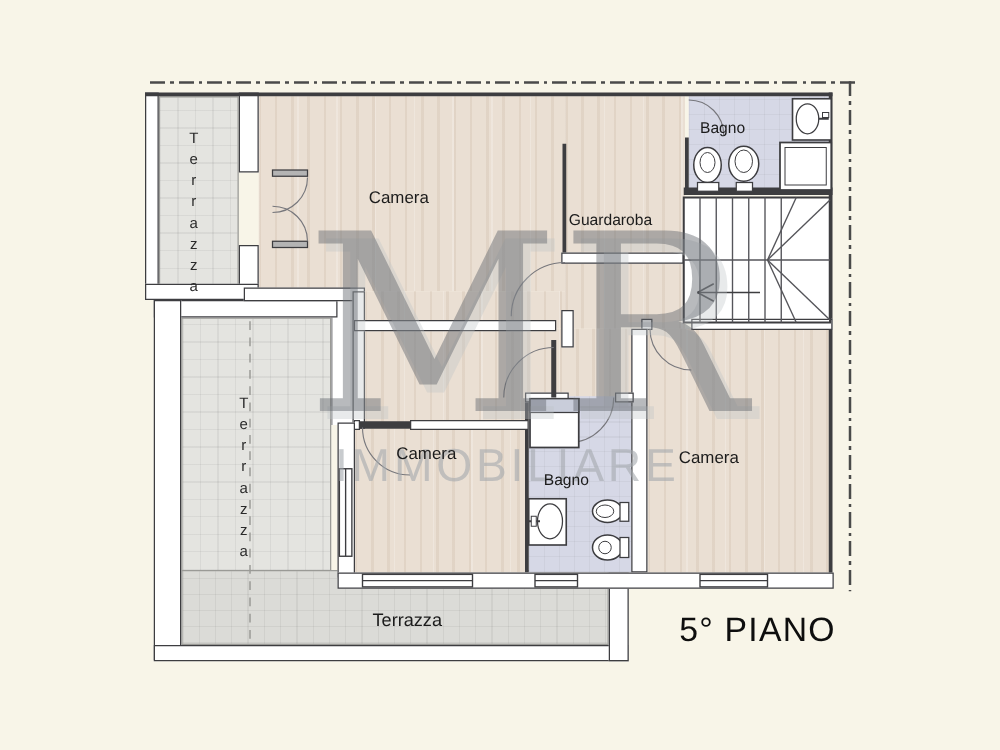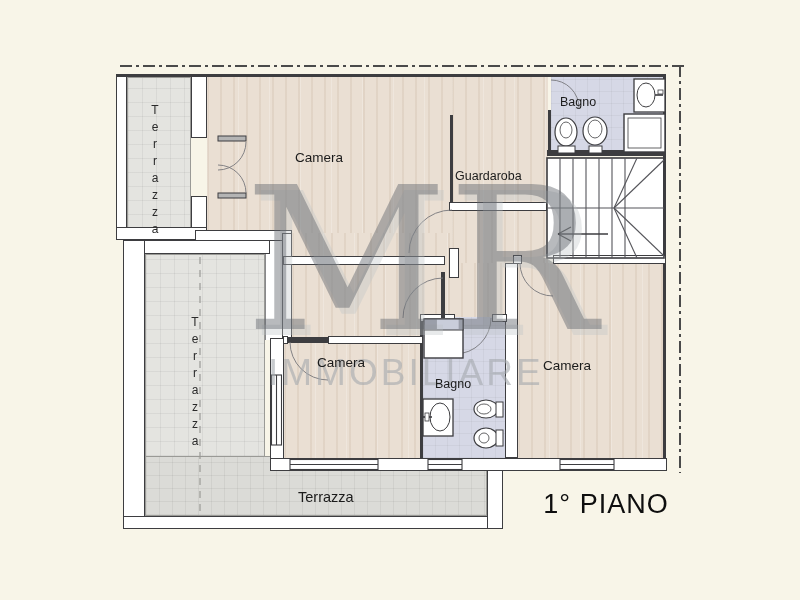--- a/index.html
+++ b/index.html
@@ -217,14 +217,14 @@
   <div class="roomlabel" style="left:295px;top:150px;width:100px;">Camera</div>
   <div class="roomlabel smalllabel" style="left:455px;top:169px;width:92px;">Guardaroba</div>
   <div class="roomlabel smalllabel" style="left:560px;top:95px;width:70px;">Bagno</div>
   <div class="roomlabel" style="left:317px;top:355px;width:100px;">Camera</div>
   <div class="roomlabel smalllabel" style="left:435px;top:377px;width:70px;">Bagno</div>
   <div class="roomlabel" style="left:543px;top:358px;width:100px;">Camera</div>
   <div class="vlabel" style="left:148px;top:103px;height:126px;">Terrazza</div>
   <div class="vlabel" style="left:188px;top:315px;height:126px;">Terrazza</div>
   <div class="roomlabel" style="left:298px;top:489px;width:110px;font-size:14.5px;">Terrazza</div>
 
-  <div id="floor-title">1° PIANO</div>
+  <div id="floor-title">5° PIANO</div>
 </div>
 
 </body></html>

